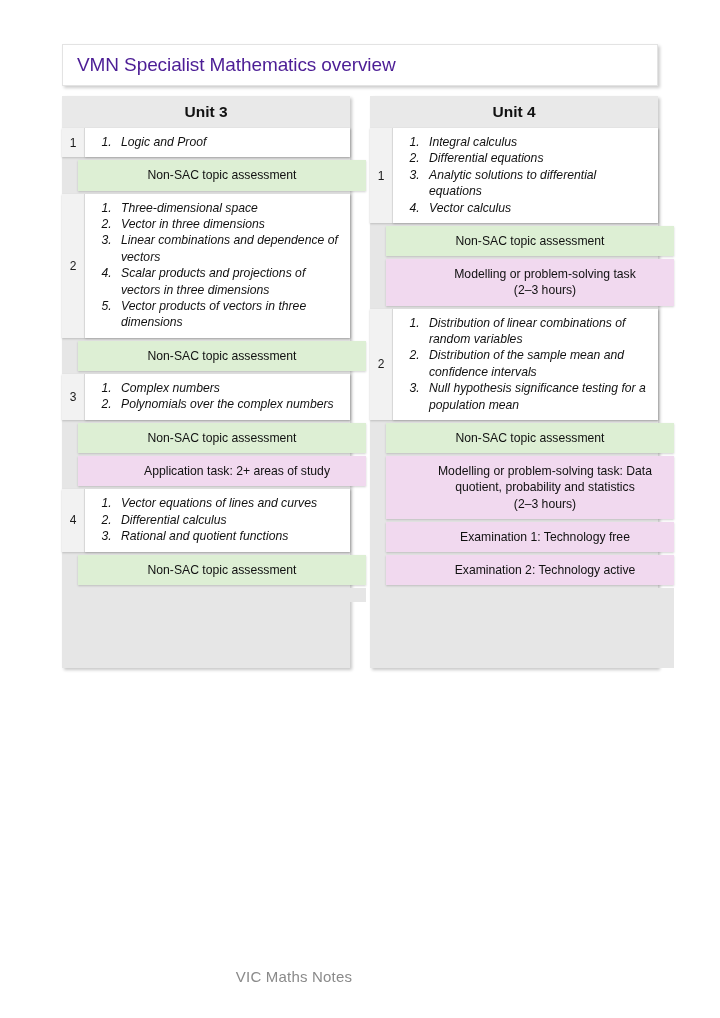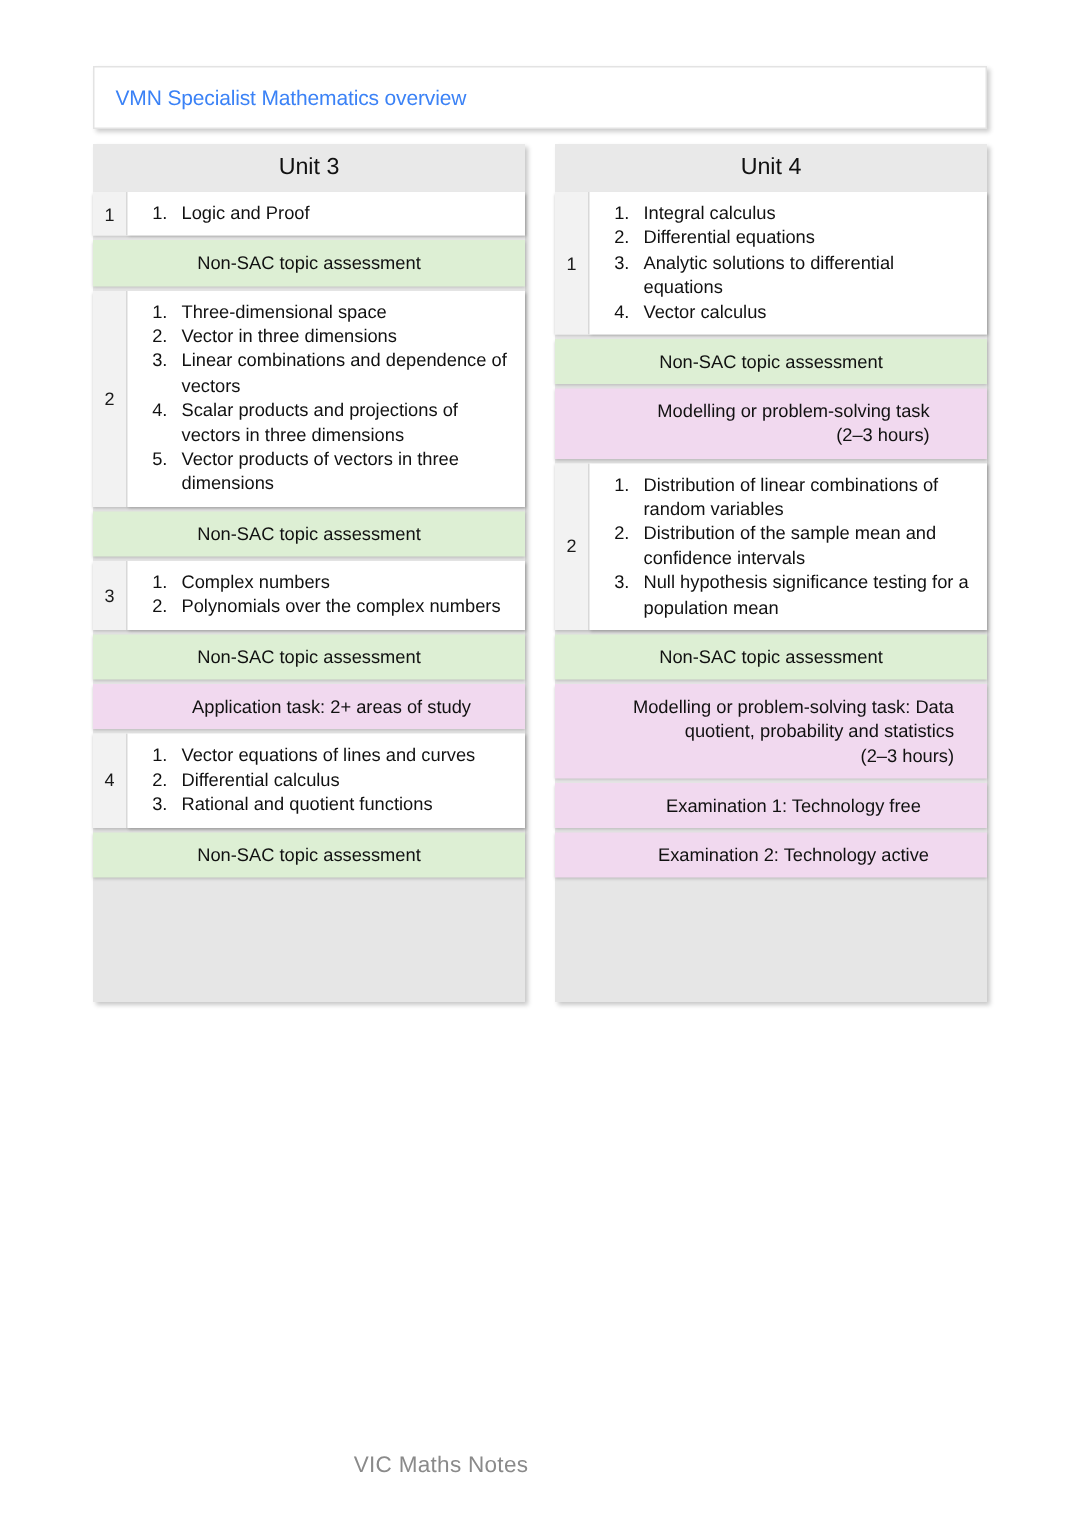--- a/index.html
+++ b/index.html
@@ -34,24 +34,24 @@
     height: 42px;
     background: #ffffff;
     border: 1px solid #e3e3e3;
     box-shadow: 2px 2px 3px rgba(0,0,0,0.20);
     box-sizing: border-box;
     display: flex;
     align-items: center;
     padding-left: 14px;
   }
   .title-text {
-    font-size: 14px;
+    font-size: 19px;
     font-weight: 400;
     letter-spacing: -0.1px;
-    color: #3b82f6;
+    color: #4c1d95;
     white-space: nowrap;
   }
 
   
   .columns {
     position: absolute;
     left: 62px;
     top: 96px;
     width: 596px;
     display: flex;
@@ -64,21 +64,21 @@
     box-sizing: border-box;
   }
 
   .unit-header {
     height: 32px;
     background: #e9e9e9;
     display: flex;
     align-items: center;
     justify-content: center;
     font-size: 15.5px;
-    font-weight: normal;
+    font-weight: bold;
     color: #111111;
     box-sizing: border-box;
     text-align: center;
   }
 
   
   .row {
     display: block;
     width: 100%;
     box-sizing: border-box;
@@ -116,37 +116,39 @@
     margin: 0;
     padding: 0 0 0 26px;
     list-style-position: outside;
   }
   .topic-body ol li {
     font-size: 12.2px;
     line-height: 16.4px;
     color: #111111;
     padding-left: 6px;
     margin: 0;
+    font-style: italic;
   }
   .topic-body ol li::marker {
     font-size: 12.2px;
   }
 
   
   .banner {
     display: flex;
     align-items: center;
     justify-content: center;
-    text-align: right;
+    text-align: center;
     box-sizing: border-box;
     padding: 7px 10px;
     font-size: 12.2px;
     line-height: 16.2px;
     color: #111111;
     box-shadow: 0 1px 2px rgba(0,0,0,0.18);
+    margin-left: 16px;
   }
   .banner.green { background: #ddefd4; }
   .banner.pink  { background: #f1d9ef; padding-left: 40px; }
   .banner.blank {
     background: #e6e6e6;
     box-shadow: none;
     color: transparent;
   }
   .banner .lines { display: block; }
   .banner .lines span { display: block; }

